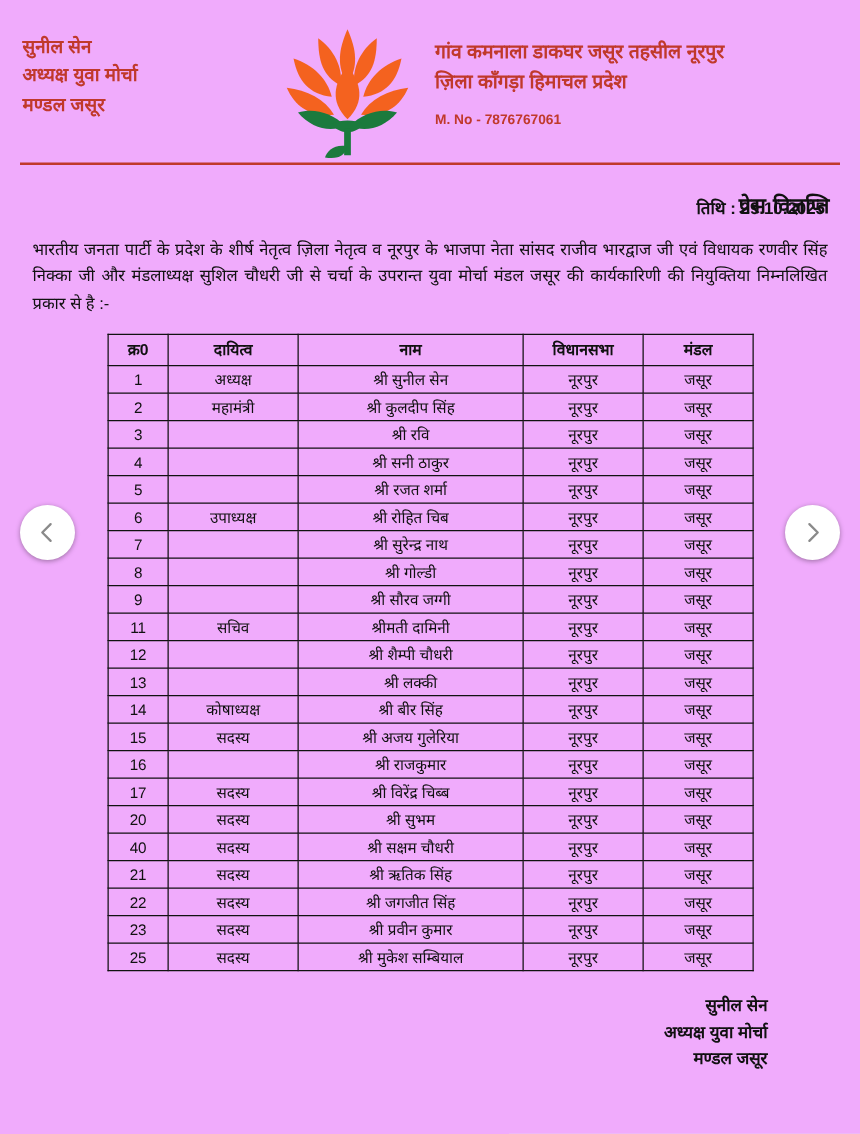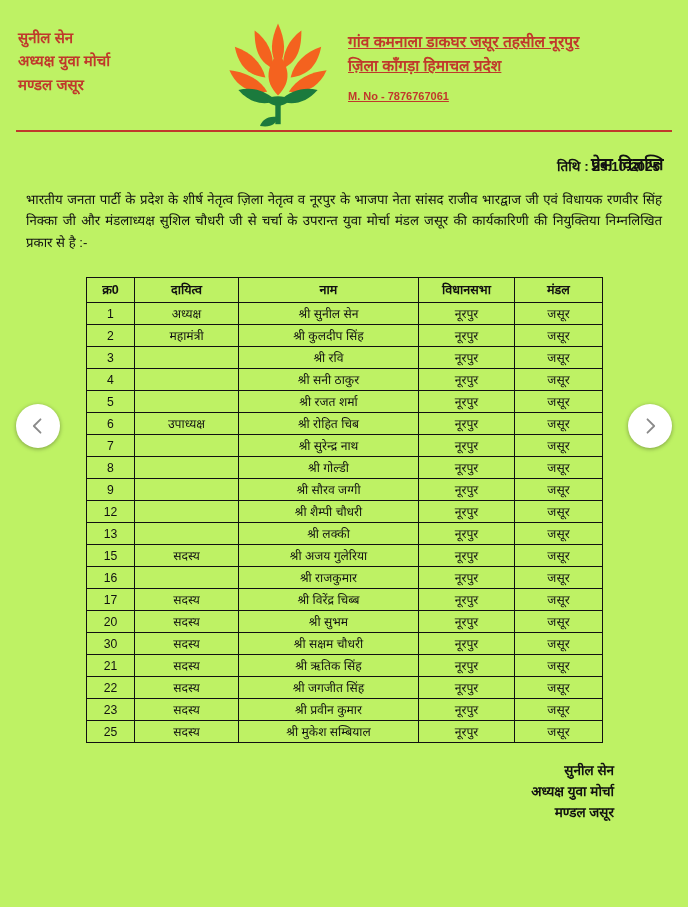--- a/index.html
+++ b/index.html
@@ -10,21 +10,21 @@
   body {
     width: 688px;
     height: 907px;
     overflow: hidden;
     font-family: "Liberation Sans", "DejaVu Sans", sans-serif;
   }
   .page {
     position: relative;
     width: 688px;
     height: 907px;
-    background: #bef264;
+    background: #f0abfc;
     box-sizing: border-box;
   }
 
   
   .header {
     display: flex;
     align-items: flex-start;
     padding: 14px 18px 6px 18px;
     box-sizing: border-box;
     height: 128px;
@@ -55,21 +55,20 @@
 
   .header-right {
     flex: 1;
     padding-top: 16px;
     padding-left: 10px;
     color: #c0392b;
     font-size: 15.5px;
     font-weight: bold;
     line-height: 1.55;
     white-space: nowrap;
-    text-decoration: underline;
   }
   .header-right .mno {
     font-size: 11px;
     font-weight: bold;
     margin-top: 10px;
     color: #c0392b;
   }
 
   .hr-red {
     height: 2px;
@@ -105,21 +104,21 @@
   .body-para {
     margin: 14px 26px 0 26px;
     font-size: 13.2px;
     line-height: 1.62;
     color: #111;
     text-align: justify;
   }
 
   
   .table-wrap {
-    margin: 24px auto 0 auto;
+    margin: 14px auto 0 auto;
     width: 516px;
   }
   table.appointments {
     border-collapse: collapse;
     width: 100%;
     table-layout: fixed;
   }
   table.appointments th,
   table.appointments td {
     border: 1px solid #111;
@@ -301,34 +300,48 @@
             <td>जसूर</td>
           </tr>
           <tr>
             <td>9</td>
             <td></td>
             <td>श्री सौरव जग्गी</td>
             <td>नूरपुर</td>
             <td>जसूर</td>
           </tr>
           <tr>
+            <td>11</td>
+            <td>सचिव</td>
+            <td>श्रीमती दामिनी</td>
+            <td>नूरपुर</td>
+            <td>जसूर</td>
+          </tr>
+          <tr>
             <td>12</td>
             <td></td>
             <td>श्री शैम्पी चौधरी</td>
             <td>नूरपुर</td>
             <td>जसूर</td>
           </tr>
           <tr>
             <td>13</td>
             <td></td>
             <td>श्री लक्की</td>
             <td>नूरपुर</td>
             <td>जसूर</td>
           </tr>
           <tr>
+            <td>14</td>
+            <td>कोषाध्यक्ष</td>
+            <td>श्री बीर सिंह</td>
+            <td>नूरपुर</td>
+            <td>जसूर</td>
+          </tr>
+          <tr>
             <td>15</td>
             <td>सदस्य</td>
             <td>श्री अजय गुलेरिया</td>
             <td>नूरपुर</td>
             <td>जसूर</td>
           </tr>
           <tr>
             <td>16</td>
             <td></td>
             <td>श्री राजकुमार</td>
@@ -343,21 +356,21 @@
             <td>जसूर</td>
           </tr>
           <tr>
             <td>20</td>
             <td>सदस्य</td>
             <td>श्री सुभम</td>
             <td>नूरपुर</td>
             <td>जसूर</td>
           </tr>
           <tr>
-            <td>30</td>
+            <td>40</td>
             <td>सदस्य</td>
             <td>श्री सक्षम चौधरी</td>
             <td>नूरपुर</td>
             <td>जसूर</td>
           </tr>
           <tr>
             <td>21</td>
             <td>सदस्य</td>
             <td>श्री ऋतिक सिंह</td>
             <td>नूरपुर</td>

